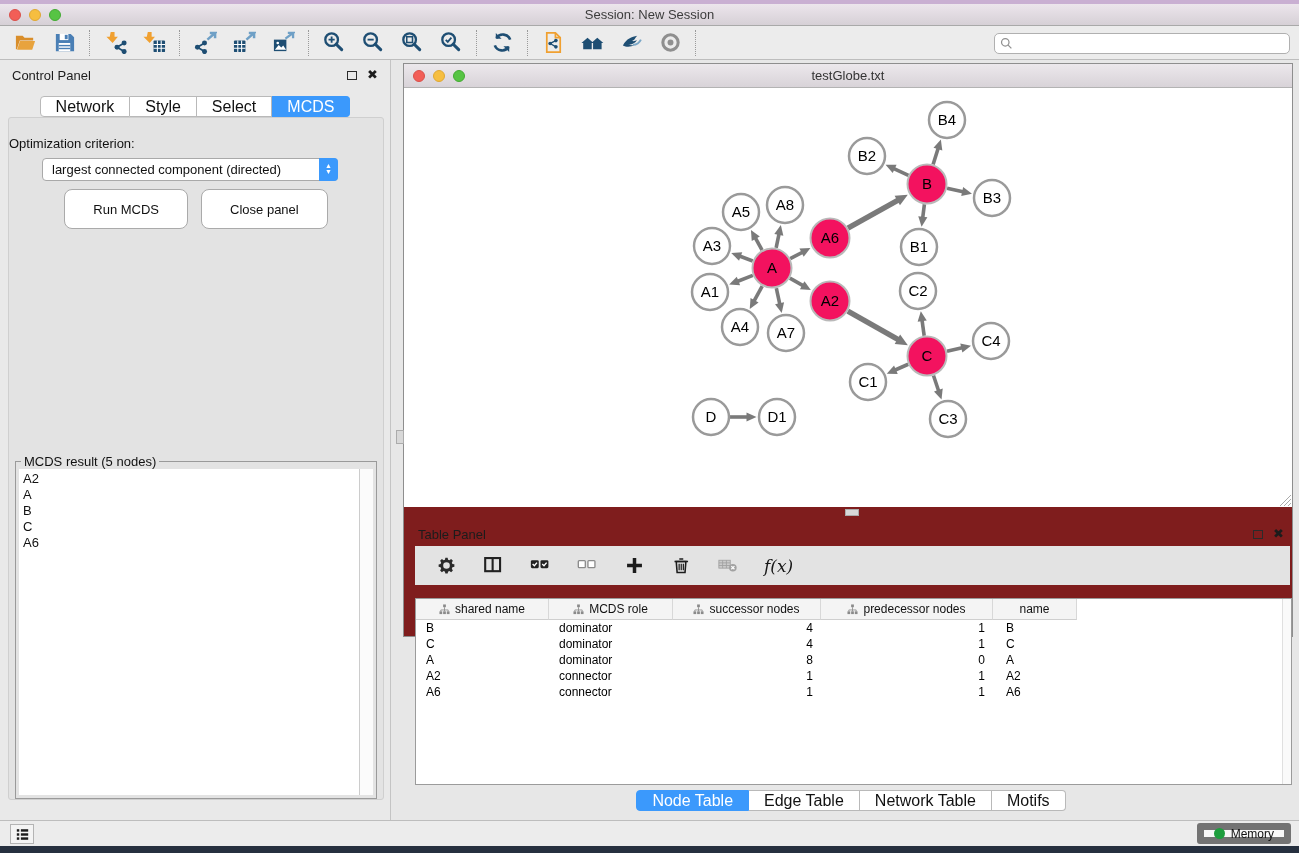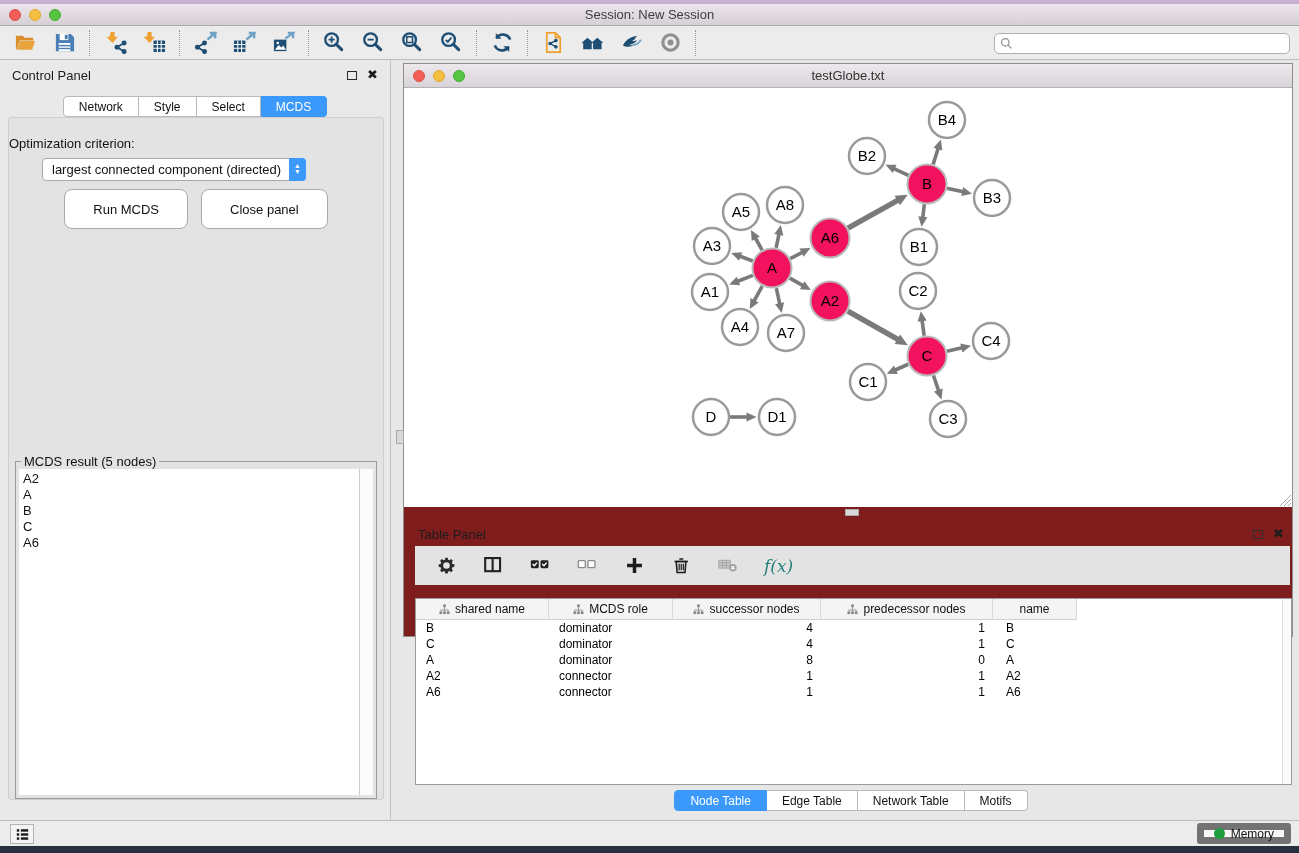--- a/index.html
+++ b/index.html
@@ -40,31 +40,31 @@
   
   #control-panel { left:0; top:60px; width:391px; height:760px;
     border-right:1px solid #c4c4c4; background:#e9e9e9; }
   .panel-head { display:flex; align-items:center; height:30px; padding:0 12px; }
   .panel-title { font-size:13px; color:#1c1c1c; flex:1; }
   .float-icon { width:10px; height:9px; border:1.5px solid #2b2b2b; margin-right:10px; }
   .close-x { font-family:"DejaVu Sans",sans-serif; font-size:13px; font-weight:bold;
     color:#1c1c1c; line-height:10px; }
   #cp-tabs { position:absolute; left:0; top:36px; width:100%; display:flex;
     justify-content:center; }
-  .tab { height:21px; font-size:12px; padding:0 15px; display:flex;
+  .tab { height:21px; font-size:16px; padding:0 15px; display:flex;
     align-items:center; background:#fff; border:1px solid #b9b9b9;
     border-left:none; color:#111; }
   .tab:first-child { border-left:1px solid #b9b9b9; border-radius:4px 0 0 4px; }
   .tab:last-child { border-radius:0 4px 4px 0; }
   .tab.active { background:#3B99FC; border-color:#3B99FC; color:#fff; }
   #cp-card { position:absolute; left:8px; top:57px; width:376px; height:683px;
     background:#e3e3e3; border:1px solid #cfcfcf; border-radius:3px; }
   #opt-label { position:absolute; top:18px; left:0; right:0; text-align:left;
     font-size:13px; color:#111; }
-  #criterion-select { position:absolute; left:33px; top:40px; width:264px; height:23px;
+  #criterion-select { position:absolute; left:33px; top:40px; width:296px; height:23px;
     background:#fff; border:1px solid #a9a9a9; border-radius:4px;
     display:flex; align-items:center; font-size:13px; color:#111;gap:8px; }
   #criterion-select .val { flex:1; padding-left:9px; white-space:nowrap; }
   .stepper { width:19px; height:23px; margin:-1px -1px 0 0; background:#3B99FC;
     border-radius:0 4px 4px 0; display:flex; flex-direction:column;
     align-items:center; justify-content:center; color:#fff; }
   .stepper span { font-size:7px; line-height:6px; }
   #cp-buttons { position:absolute; top:71px; left:0; right:0; display:flex;
     justify-content:center; gap:13px; }
   .btn { height:40px; background:#fff; border:1px solid #aaa; border-radius:8px;
@@ -97,21 +97,21 @@
 
   
   #table-panel { left:403px; top:519px; width:896px; height:301px; }
   #tp-toolbar { position:absolute; left:12px; top:27px; width:875px; height:39px;
     background:#e3e3e3; display:flex; align-items:center; gap:25px;
     padding-left:20px; }
   .tp-btn { display:flex; align-items:center; justify-content:center;
     min-width:22px; height:24px; }
   .tp-btn svg { width:21px; height:21px; }
   .tp-btn .fx { font-family:"DejaVu Serif",serif; font-style:italic; font-size:17px;
-    color:#0f766e; }
+    color:#000000; }
   .tp-btn.disabled { opacity:.9; }
   #data-table { position:absolute; left:12px; top:79px; width:877px; height:187px;
     background:#fff; border:1px solid #9b9b9b; overflow:hidden; }
   #tbl-header { display:flex; height:21px; }
   .th { background:#f4f4f4; border-right:1px solid #d8d8d8;
     border-bottom:1px solid #cfcfcf; display:flex; align-items:center;
     justify-content:center; gap:5px; font-size:12px; color:#111; }
   .th svg { width:11px; height:11px; }
   .tr { display:flex; height:16px; }
   .td { font-size:12px; color:#000; display:flex; align-items:center; }

